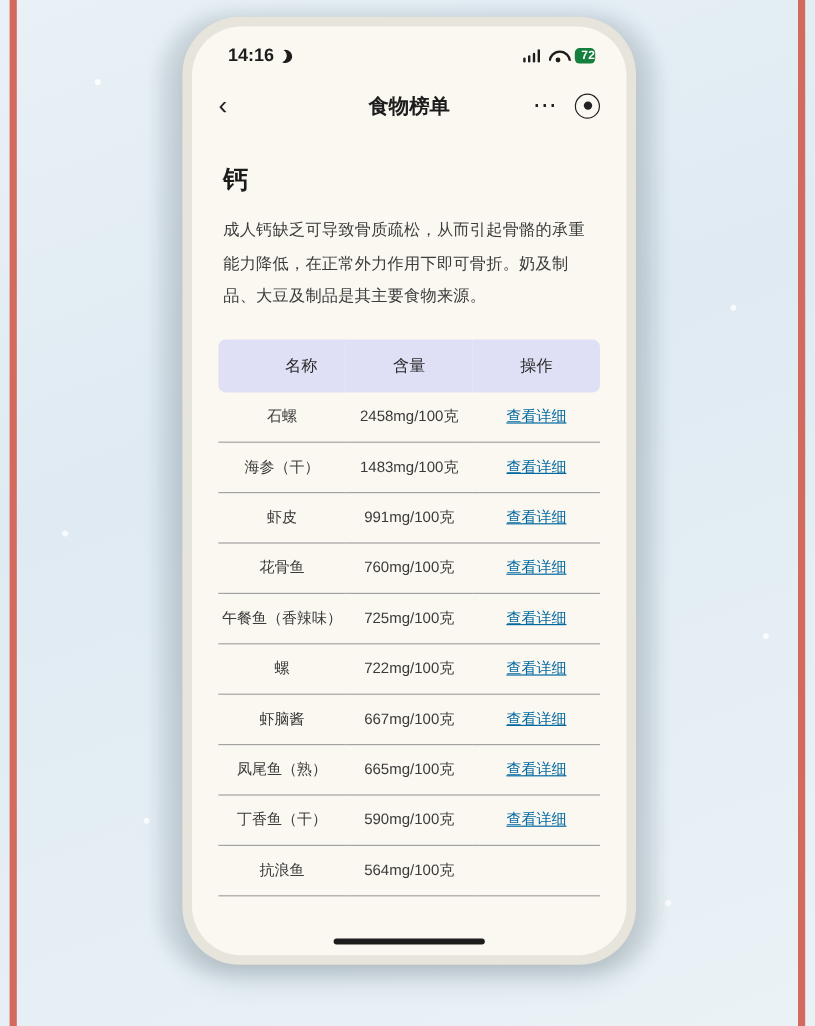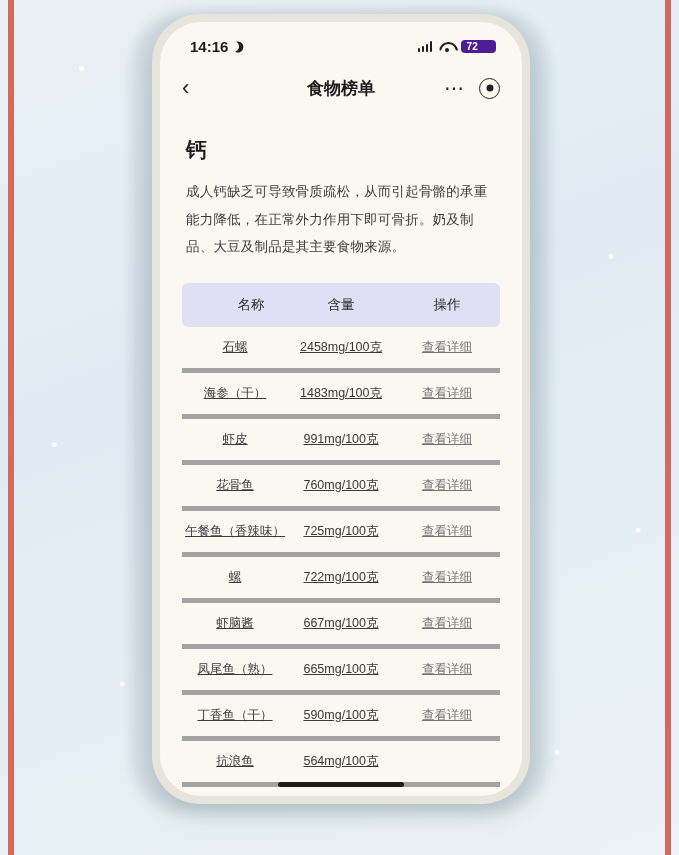--- a/index.html
+++ b/index.html
@@ -113,26 +113,26 @@
     clip-path: polygon(0 0, 100% 0, 100% 48%, 0 48%);
   }
   .wifi::after {
     content:"";
     position:absolute; left:5.5px; bottom:0px;
     width:4px; height:4px;
     background:#1d1d1d;
     border-radius:50%;
   }
   .battery {
-    background: #4c1d95;
+    background: #15803d;
     color: #fff;
     font-size: 10px;
     font-weight: bold;
     border-radius: 4px;
-    padding: 1px 18px 1px 5px;
+    padding: 1px 0 1px 5px;
     letter-spacing: .2px;
   }
 
   
   .navbar {
     height: 48px;
     display: flex;
     align-items: center;
     padding: 0 22px;
     box-sizing: border-box;
@@ -231,28 +231,27 @@
     color: #2b2b2b;
     padding: 13px 0;
   }
   .table thead th:first-child { border-radius: 6px 0 0 6px; padding-left: 32px; }
   .table thead th:last-child  { border-radius: 0 6px 6px 0; }
   .table tbody td {
     font-size: 12.5px;
     color: #3a3a3a;
     text-align: center;
     padding: 12px 0;
-    border-bottom: 5px solid #a3a3a3;
-    text-decoration: underline;
+    border-bottom: 1px solid #a3a3a3;
   }
   .table tbody tr td:nth-child(1) { width: 36%; }
   .table tbody tr td:nth-child(2) { width: 34%; }
   .table tbody tr td:nth-child(3) { width: 30%; }
   .detail-link {
-    color: #737373;
+    color: #0369a1;
     font-size: 12.5px;
     text-decoration: underline;
     cursor: pointer;
   }
 
   
   .home-indicator {
     position: absolute;
     left: 50%;
     bottom: 9px;

